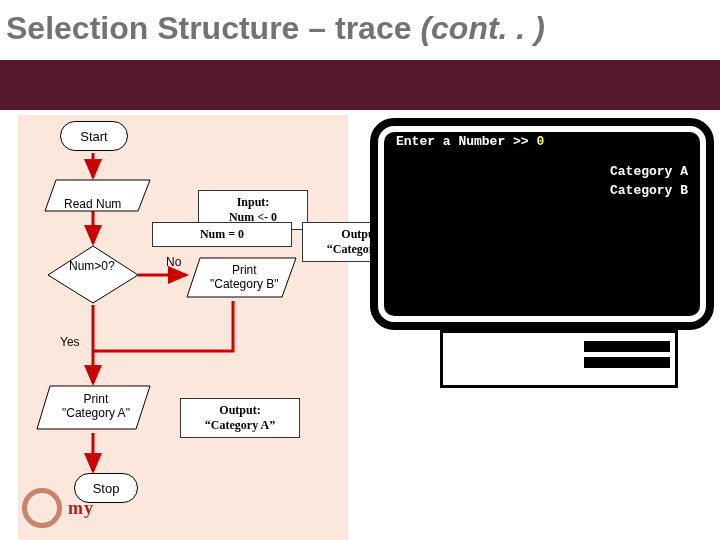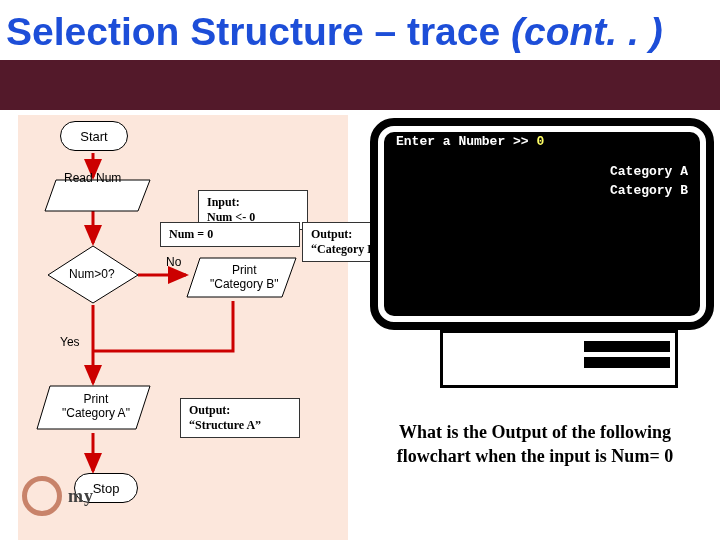--- a/index.html
+++ b/index.html
@@ -1,17 +1,17 @@
 <!DOCTYPE html>
 <html><head>
 <meta charset="utf-8">
 <style>
   html,body{margin:0;padding:0;width:720px;height:540px;background:#fff;font-family:Verdana,Geneva,sans-serif;overflow:hidden}
   .slide{position:relative;width:720px;height:540px;background:#fff}
-  .title{position:absolute;left:6px;top:10px;font-family:"Trebuchet MS",Verdana,sans-serif;font-size:39px;font-weight:700;color:#1d4ed8}
+  .title{position:absolute;left:6px;top:10px;font-family:"Trebuchet MS",Verdana,sans-serif;font-size:32px;font-weight:700;color:#737373}
   .title .ital{font-style:italic}
   .bar{position:absolute;left:0;top:60px;width:720px;height:50px;background:#53192a}
 
   .flow{position:absolute;left:18px;top:115px;width:330px;height:436px;background:#fce7dc}
   .flow svg{position:absolute;left:0;top:0}
 
   
   .term{position:absolute;border:1px solid #000;border-radius:18px;background:#fff;font:13px Arial;display:flex;align-items:center;justify-content:center}
   .dec-label{position:absolute;font:12px Arial}
   .edge-label{position:absolute;font:12px Arial}
@@ -24,24 +24,24 @@
 
   
   .smallbox{position:absolute;left:440px;top:330px;width:232px;height:52px;border:3px solid #000;background:#fff}
   .smallbox .bar1{position:absolute;right:5px;top:8px;width:86px;height:11px;background:#000}
   .smallbox .bar2{position:absolute;right:5px;top:24px;width:86px;height:11px;background:#000}
 
   
   .question{position:absolute;left:360px;top:420px;width:350px;font:bold 18px Verdana;text-align:center;color:#000;line-height:1.35}
 
   
-  .annot{position:absolute;background:#fff;border:1px solid #333;font:700 12px Verdana;padding:4px 8px;line-height:1.25}
+  .annot{position:absolute;background:#fff;border:1px solid #333;font:700 12px Verdana;text-align:center;padding:4px 8px;line-height:1.25}
 
   
-  .wm{position:absolute;left:22px;bottom:22px;font:700 18px Verdana;color:#404040;letter-spacing:1px}
+  .wm{position:absolute;left:22px;bottom:10px;font:700 18px Verdana;color:#b91c1c;letter-spacing:1px}
   .wm .ring{display:inline-block;width:30px;height:30px;border:5px solid #c8836a;border-radius:50%;vertical-align:middle;margin-right:6px;position:relative;top:-2px}
 
 </style>
 </head>
 <body>
 
 <div class="slide">
   <div class="title">
     <span>Selection Structure – trace </span><span class="ital">(cont. . )</span>
   </div>
@@ -67,26 +67,26 @@
       <polyline points="215,186 215,236 75,236" fill="none" stroke="#c00" stroke-width="3"></polyline>
 
       <line x1="75" y1="318" x2="75" y2="356" stroke="#c00" stroke-width="3" marker-end="url(#ah)"></line>
     </svg>
 
     <div class="term" style="left:42px;top:6px;width:66px;height:28px">Start</div>
 
     <svg style="position:absolute;left:26px;top:64px" width="108" height="34">
       <polygon points="12,1 106,1 94,32 1,32" fill="#fff" stroke="#000"></polygon>
     </svg>
-    <div class="dec-label" style="left:46px;top:56px">Read Num</div>
+    <div class="dec-label" style="left:46px;top:82px">Read Num</div>
 
     <svg style="position:absolute;left:28px;top:130px" width="94" height="60">
       <polygon points="47,1 92,30 47,58 2,30" fill="#fff" stroke="#000"></polygon>
     </svg>
-    <div class="dec-label" style="left:51px;top:152px">Num&gt;0?</div>
+    <div class="dec-label" style="left:51px;top:144px">Num&gt;0?</div>
     <div class="edge-label" style="left:42px;top:220px">Yes</div>
     <div class="edge-label" style="left:148px;top:140px">No</div>
 
     <svg style="position:absolute;left:168px;top:142px" width="112" height="42">
       <polygon points="14,1 110,1 96,40 1,40" fill="#fff" stroke="#000"></polygon>
     </svg>
     <div class="dec-label" style="left:192px;top:148px;white-space:pre;text-align:center">Print
 "Category B"</div>
 
     <svg style="position:absolute;left:18px;top:270px" width="116" height="46">
@@ -95,46 +95,45 @@
     <div class="dec-label" style="left:44px;top:277px;white-space:pre;text-align:center">Print
 "Category A"</div>
 
     <div class="term" style="left:56px;top:358px;width:62px;height:28px">Stop</div>
   </div>
 
   <div class="annot" style="left:198px;top:190px;width:92px">
     <div>Input:</div>
     <div>Num &lt;- 0</div>
   </div>
-  <div class="annot" style="left:160px;top:222px;width:122px">
+  <div class="annot" style="left:152px;top:222px;width:122px">
     <div>Num = 0</div>
   </div>
   <div class="annot" style="left:302px;top:222px;width:102px">
     <div>Output:</div>
     <div>“Category B”</div>
   </div>
   <div class="annot" style="left:180px;top:398px;width:102px">
     <div>Output:</div>
-    <div>“Structure A”</div>
+    <div>“Category A”</div>
   </div>
 
   <div class="console-wrap">
     <div class="console">
       <div>
         <span>Enter a Number &gt;&gt; </span><span class="y">0</span>
       </div>
       <div style="height:10px"></div>
       <div class="right">Category A</div>
       <div class="right">Category B</div>
     </div>
   </div>
 
   <div class="smallbox">
     <div class="bar1"></div>
     <div class="bar2"></div>
   </div>
 
-  <div class="question">What is the Output of the following flowchart when the input is  Num= 0</div>
 
   <div class="wm">
     <span class="ring"></span><span>my</span>
   </div>
 </div>
 
 </body></html>

